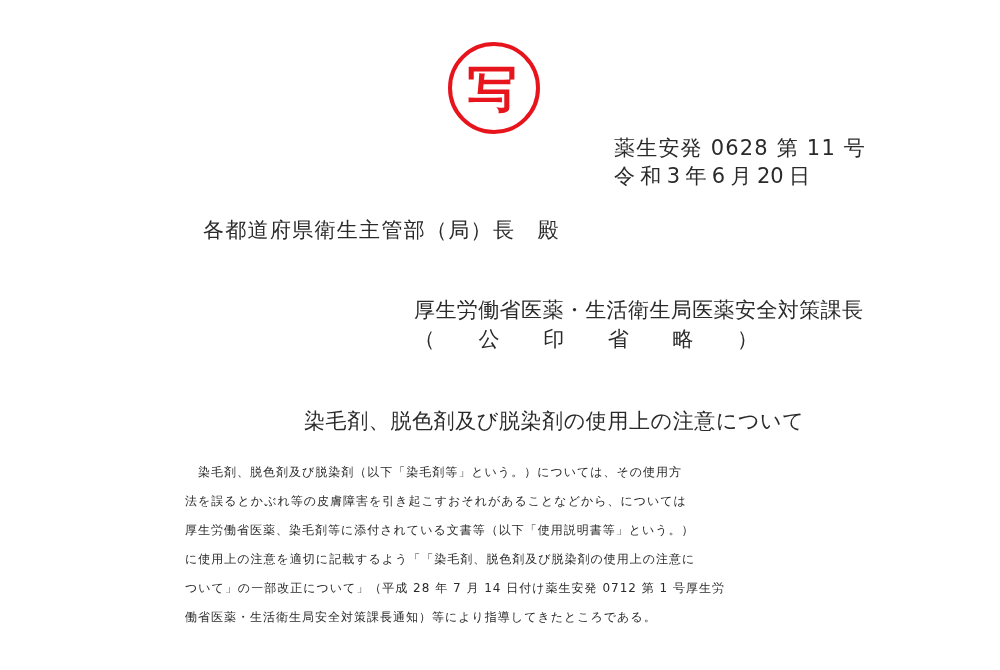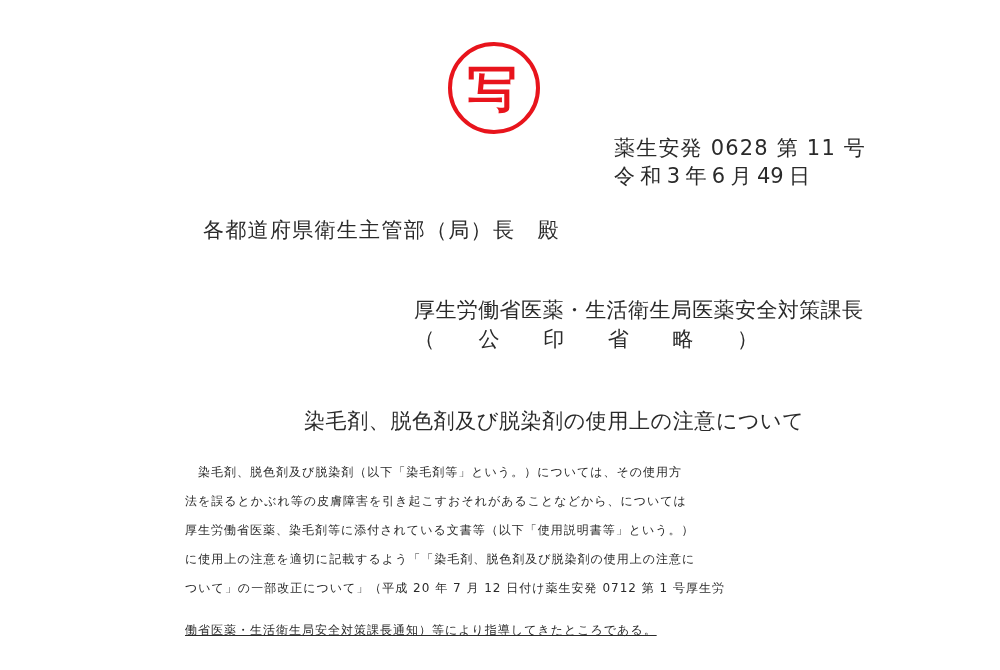--- a/index.html
+++ b/index.html
@@ -33,21 +33,21 @@
 </div>
 
 <div class="t right ref1">薬生安発 0628 第 11 号</div>
 <div class="t right ref2" style="width:196px; display:flex; justify-content:space-between;">
   <span>令</span>
   <span>和</span>
   <span>3</span>
   <span>年</span>
   <span>6</span>
   <span>月</span>
-  <span>49</span>
+  <span>20</span>
   <span>日</span>
 </div>
 
 <div class="t addressee">各都道府県衛生主管部（局）長　殿</div>
 
 <div class="t sender">厚生労働省医薬・生活衛生局医薬安全対策課長</div>
 <div class="t seal">
   <span>（</span>
   <span>公</span>
   <span>印</span>
@@ -55,14 +55,14 @@
   <span>略</span>
   <span>）</span>
 </div>
 
 <div class="t title">染毛剤、脱色剤及び脱染剤の使用上の注意について</div>
 
 <div class="t body-line" style="top:462px;">　染毛剤、脱色剤及び脱染剤（以下「染毛剤等」という。）については、その使用方</div>
 <div class="t body-line" style="top:491px;">法を誤るとかぶれ等の皮膚障害を引き起こすおそれがあることなどから、については</div>
 <div class="t body-line" style="top:520px;">厚生労働省医薬、染毛剤等に添付されている文書等（以下「使用説明書等」という。）</div>
 <div class="t body-line" style="top:549px;">に使用上の注意を適切に記載するよう「「染毛剤、脱色剤及び脱染剤の使用上の注意に</div>
-<div class="t body-line" style="top:578px;">ついて」の一部改正について」（平成 20 年 7 月 12 日付け薬生安発 0712 第 1 号厚生労</div>
-<div class="t body-line" style="top:620px;text-decoration:underline;">働省医薬・生活衛生局安全対策課長通知）等により指導してきたところである。</div>
+<div class="t body-line" style="top:578px;">ついて」の一部改正について」（平成 28 年 7 月 14 日付け薬生安発 0712 第 1 号厚生労</div>
+<div class="t body-line" style="top:607px;">働省医薬・生活衛生局安全対策課長通知）等により指導してきたところである。</div>
 
 </body></html>

